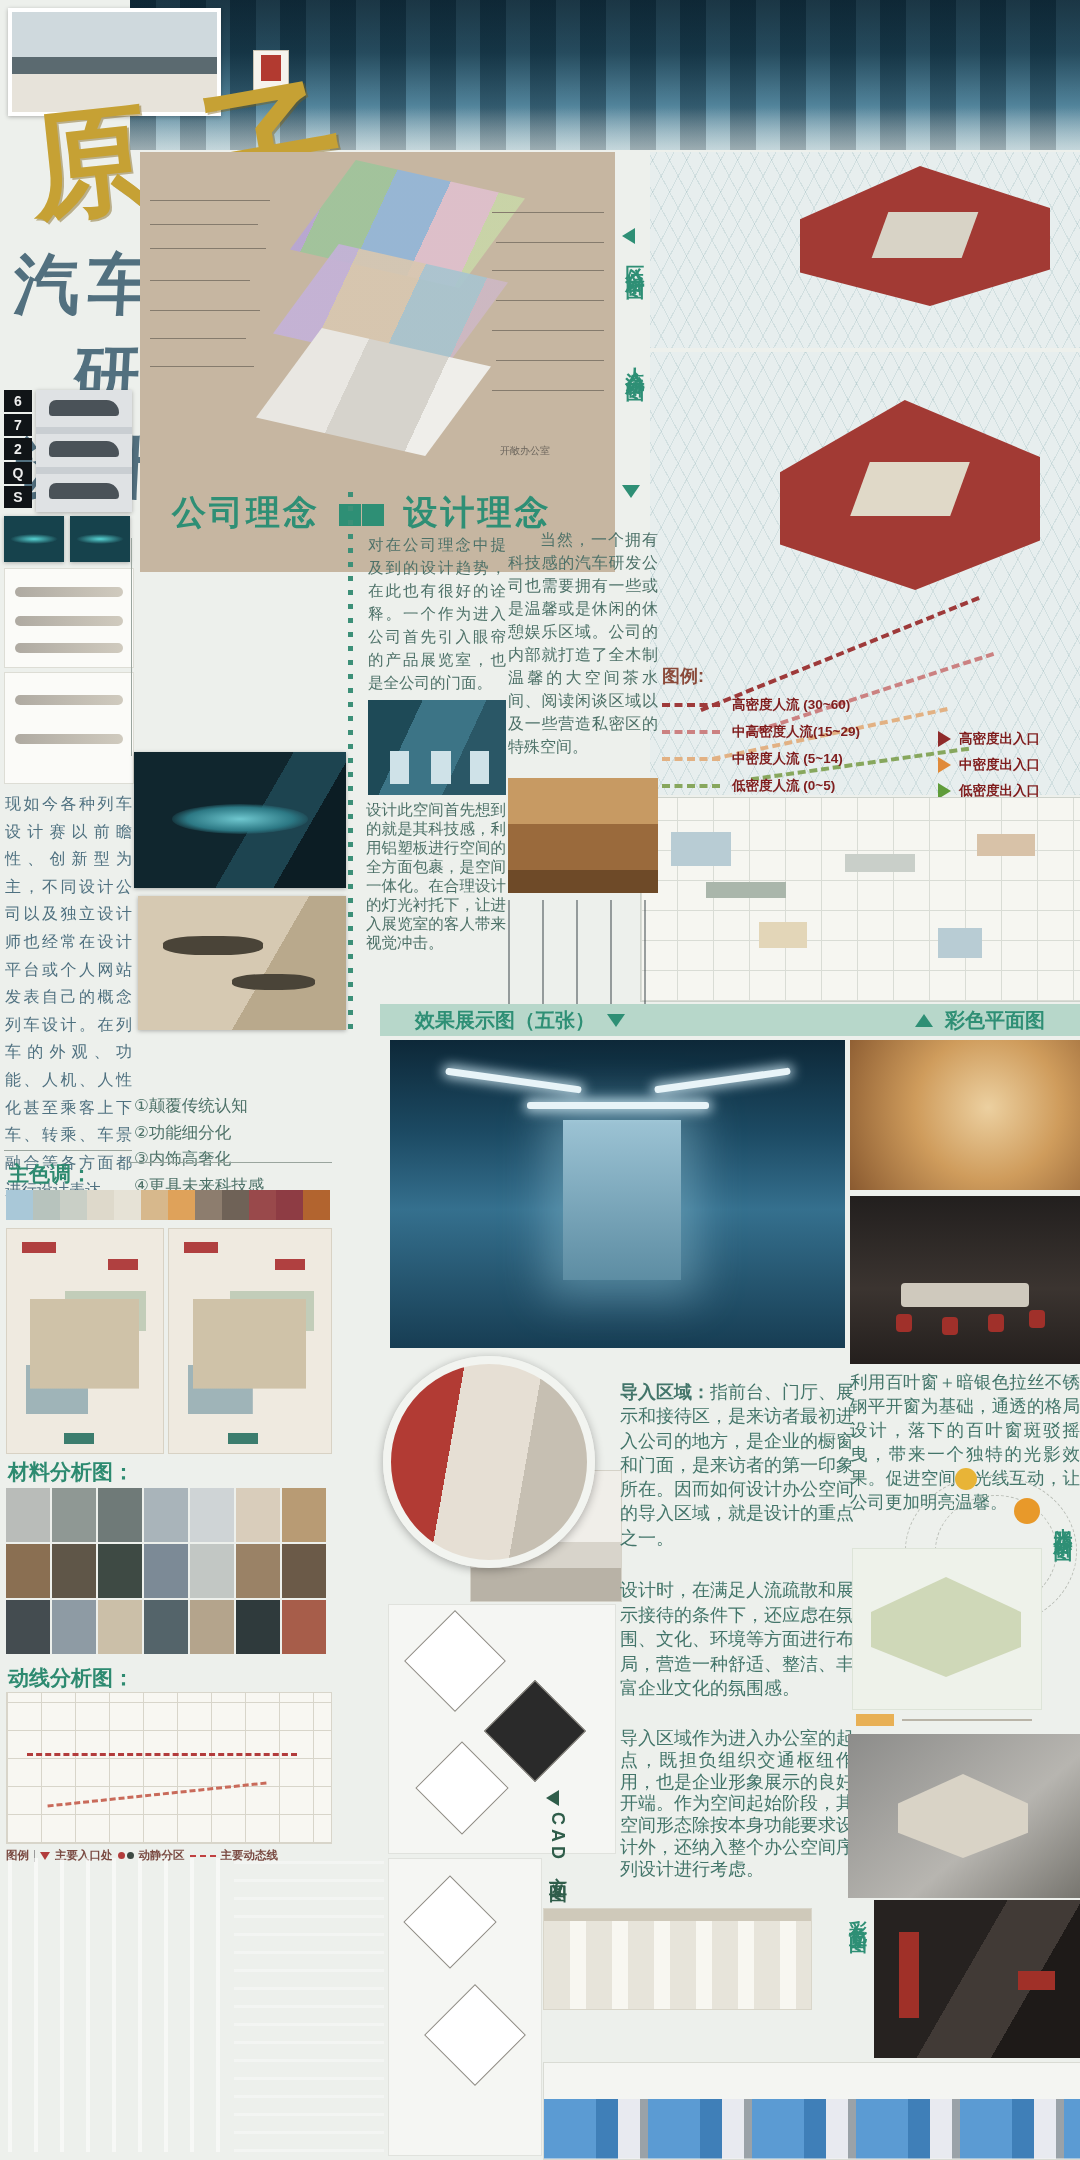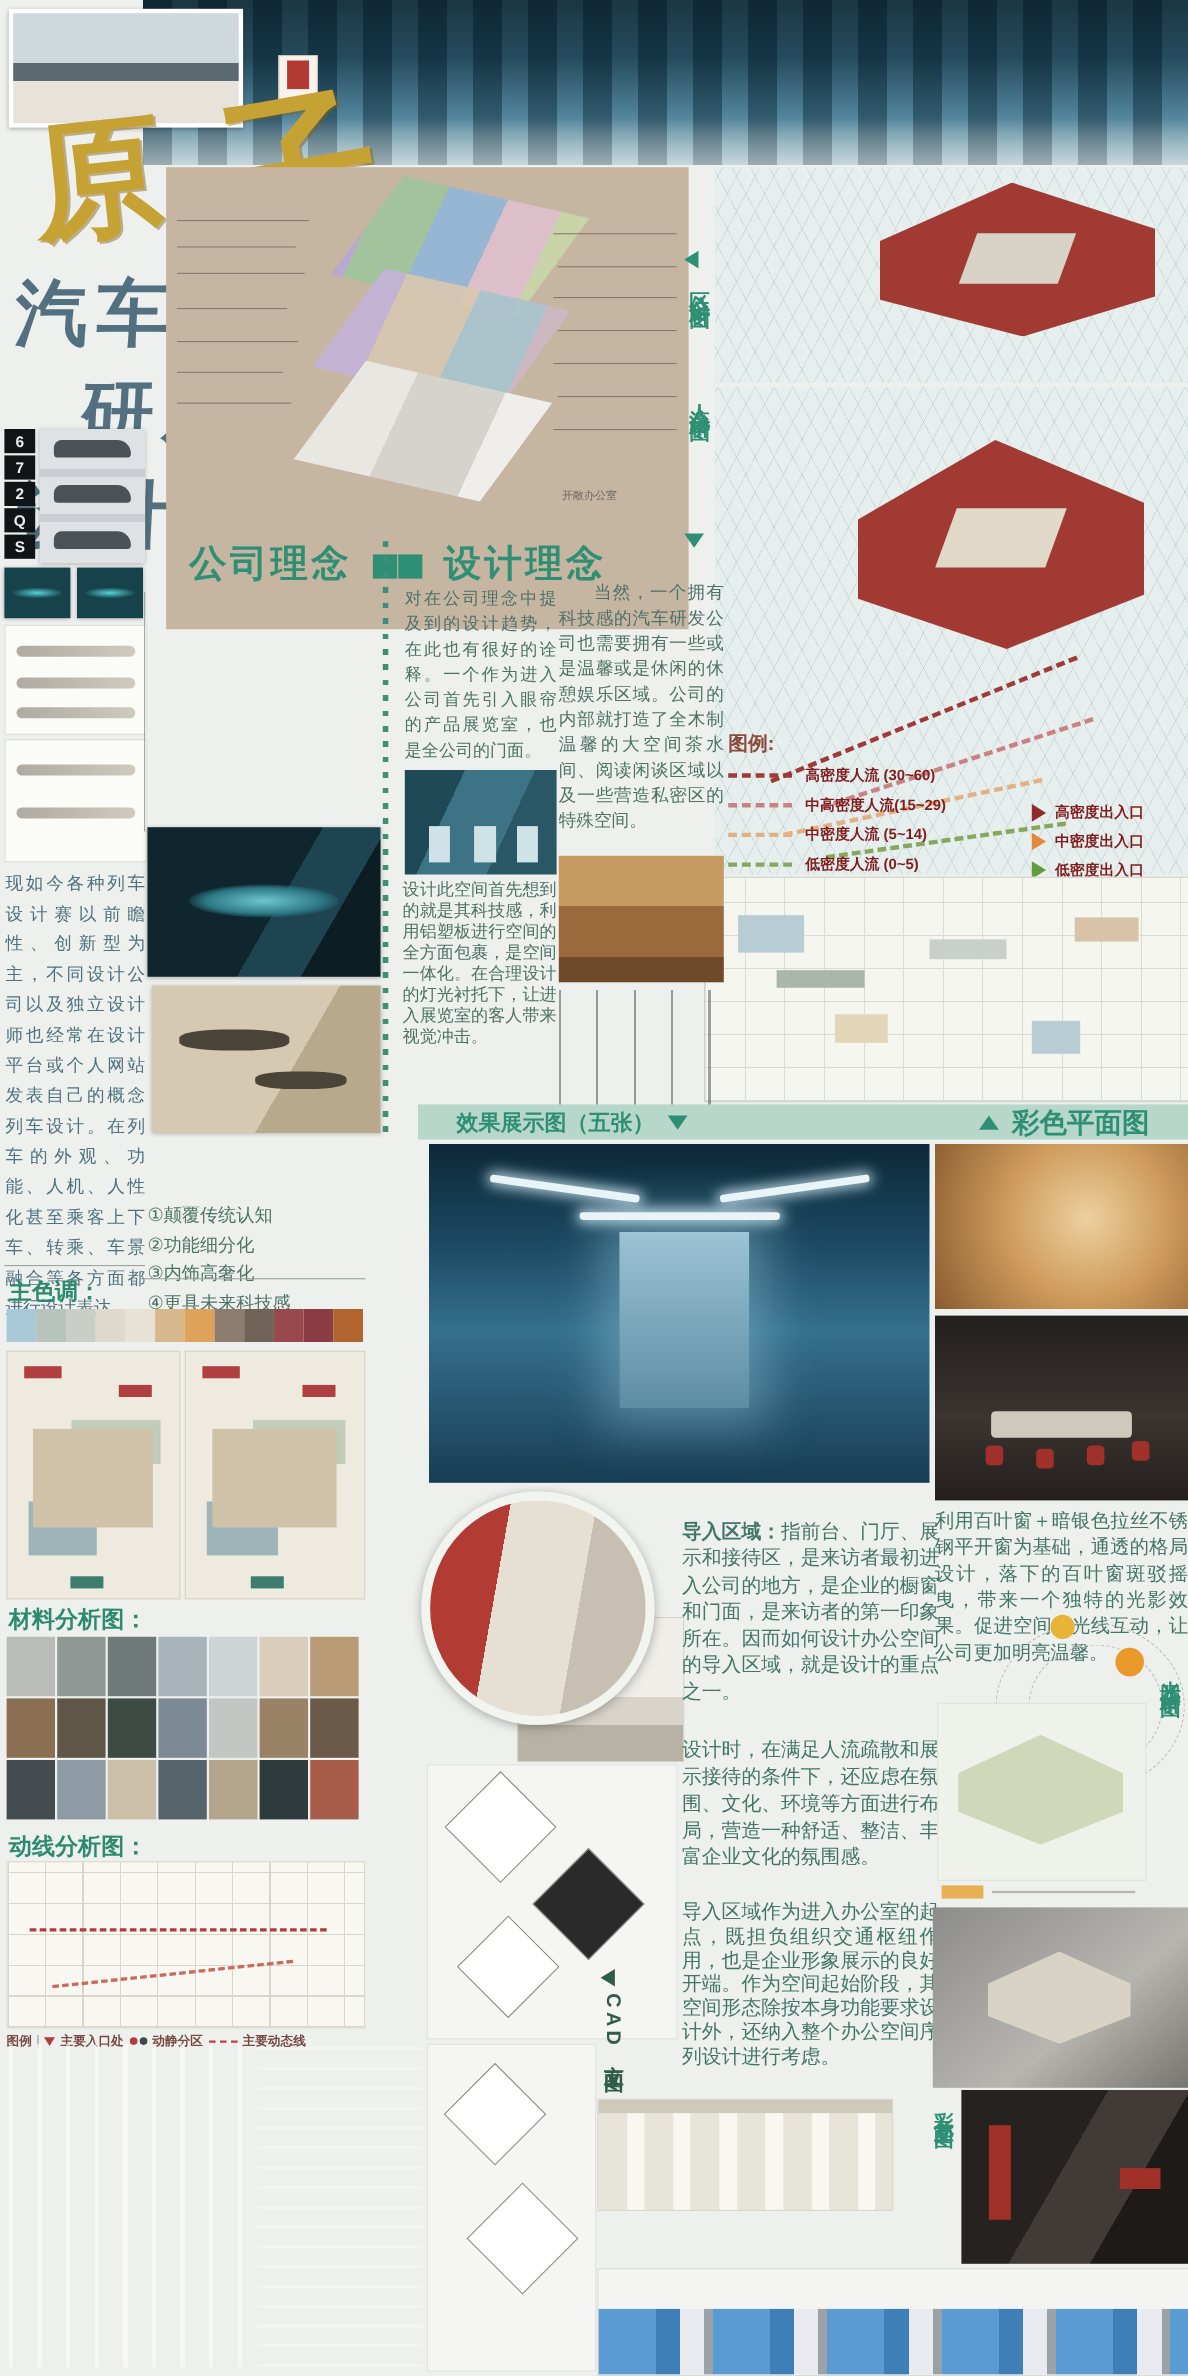--- a/index.html
+++ b/index.html
@@ -103,21 +103,21 @@
       <div></div>
     </div>
 
   <div class="abs" style="left:30px;top:84px;font-family:'Liberation Serif','DejaVu Serif',serif;font-size:118px;font-weight:bold;color:#c6a134;transform:rotate(-6deg);text-shadow:2px 2px 0 rgba(125,95,20,.45);">原</div>
   <div class="abs" style="left:195px;top:58px;font-family:'Liberation Serif','DejaVu Serif',serif;font-size:150px;font-weight:bold;color:#c6a134;transform:rotate(-10deg);text-shadow:2px 2px 0 rgba(125,95,20,.45);">子</div>
 
   <div class="abs" style="left:14px;top:240px;font-size:66px;font-weight:bold;color:#52707f;letter-spacing:8px;transform:skewX(-3deg);font-family:'Liberation Serif','DejaVu Serif',serif;">汽车</div>
   <div class="abs" style="left:74px;top:332px;font-size:66px;font-weight:bold;color:#52707f;letter-spacing:8px;transform:skewX(-3deg);font-family:'Liberation Serif','DejaVu Serif',serif;">研发</div>
   <div class="abs" style="left:16px;top:424px;font-size:66px;font-weight:bold;color:#52707f;letter-spacing:8px;transform:skewX(-3deg);font-family:'Liberation Serif','DejaVu Serif',serif;">设计</div>
 
-  <div class="abs ph-axoncard" style="left:151px;top:152px;width:475px;height:420px;">
+  <div class="abs ph-axoncard" style="left:140px;top:152px;width:475px;height:420px;">
     <div class="slab" style="left:150px;top:8px;width:235px;height:128px;background:linear-gradient(115deg,#b7a6d4 0 18%,#9fc49b 18% 38%,#93b6d8 38% 58%,#dfc0cd 58% 76%,#c9d6a8 76%);opacity:.92;"></div>
     <div class="slab" style="left:133px;top:92px;width:235px;height:128px;background:linear-gradient(115deg,#c4b2d8 0 30%,#d8c7b0 30% 55%,#a8c4cf 55% 78%,#cdb8c4 78%);opacity:.92;"></div>
     <div class="slab" style="left:116px;top:176px;width:235px;height:128px;background:linear-gradient(115deg,#e9e7e2 0 40%,#d6d3cc 40% 70%,#efeeea 70%);border:0;"></div>
     <div class="leader" style="left:10px;top:48px;width:120px;"></div>
     <div class="leader" style="left:10px;top:72px;width:108px;"></div>
     <div class="leader" style="left:10px;top:96px;width:116px;"></div>
     <div class="leader" style="left:10px;top:128px;width:100px;"></div>
     <div class="leader" style="left:10px;top:158px;width:110px;"></div>
     <div class="leader" style="left:10px;top:186px;width:96px;"></div>
     <div class="leader" style="left:10px;top:214px;width:104px;"></div>
@@ -257,21 +257,21 @@
   <div class="abs ph-tea" style="left:508px;top:778px;width:150px;height:115px;"></div>
   <div class="abs ph-glass" style="left:508px;top:900px;width:150px;height:135px;"></div>
 
   <div class="abs" style="left:380px;top:1004px;width:700px;height:32px;background:#b7d7ca;display:flex;align-items:center;justify-content:space-between;padding:0 35px;box-sizing:border-box;">
     <span style="display:flex;align-items:center;gap:12px;">
       <span class="hgreen" style="font-size:20px;">效果展示图（五张）</span>
       <span class="tri-d"></span>
     </span>
     <span style="display:flex;align-items:center;gap:12px;">
       <span class="tri-u"></span>
-      <span class="hgreen" style="font-size:25px;">彩色平面图</span>
+      <span class="hgreen" style="font-size:20px;">彩色平面图</span>
     </span>
   </div>
 
   <div class="abs ph-corridor" style="left:390px;top:1040px;width:455px;height:308px;">
     <div class="corr-core"></div>
     <div class="corr-light" style="left:12%;top:12%;width:30%;transform:rotate(8deg);"></div>
     <div class="corr-light" style="left:58%;top:12%;width:30%;transform:rotate(-8deg);"></div>
     <div class="corr-light" style="left:30%;top:20%;width:40%;"></div>
   </div>
   <div class="abs ph-warm" style="left:850px;top:1040px;width:230px;height:150px;"></div>

